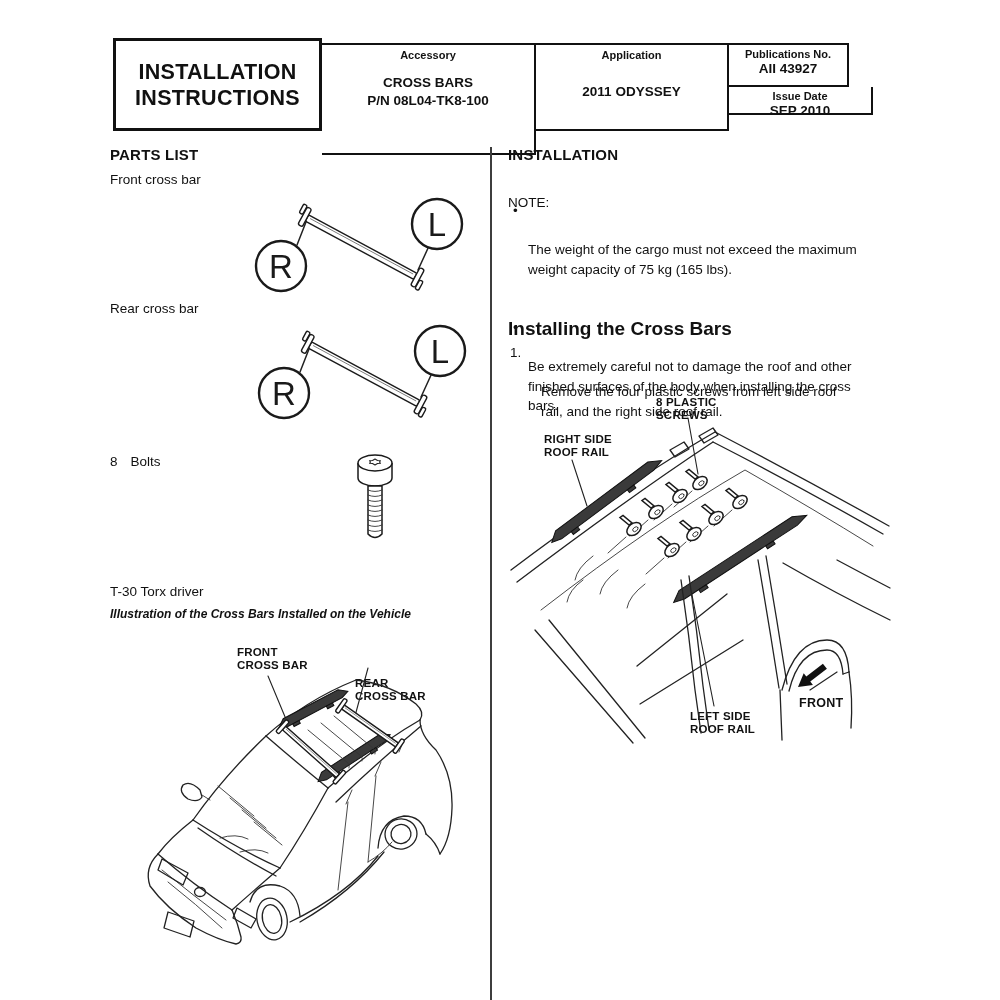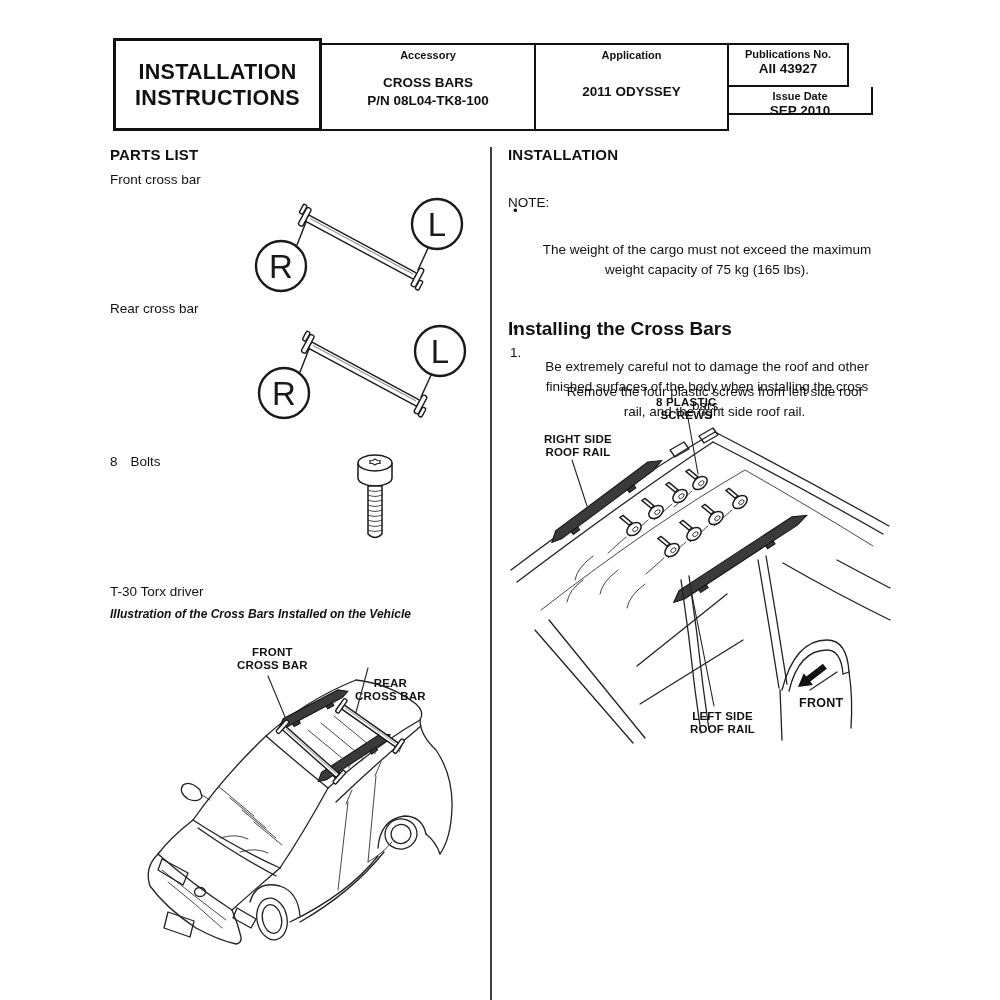--- a/index.html
+++ b/index.html
@@ -2,21 +2,21 @@
 <html><head>
 <meta charset="utf-8">
 <style>
   * { margin:0; padding:0; box-sizing:border-box; }
   html,body { background:#e8e8e8; }
   .page {
     position:relative; width:1000px; height:1000px; background:#ffffff;
     font-family:"Liberation Sans", sans-serif; color:#111; overflow:hidden;
     margin:0 auto;
   }
-  .abs { position:absolute;text-align:center; }
+  .abs { position:absolute; }
   .h1 { font-size:15px; font-weight:bold; letter-spacing:.2px; }
   .body-txt { font-size:13.5px; line-height:19.5px; white-space:pre-line; }
   .figlab { font-size:11.5px; font-weight:bold; line-height:13px; white-space:pre-line; letter-spacing:.2px; }
   .cell { position:absolute; border:2px solid #111; }
   .cell .lab { font-size:11px; font-weight:bold; text-align:center; margin-top:4px; }
   .cell .val { font-size:13.5px; font-weight:bold; text-align:center; line-height:18px; }
   .title-box {
     position:absolute; left:113px; top:38px; width:209px; height:93px;
     border:3px solid #111; display:flex; flex-direction:column;
     align-items:center; justify-content:center;
@@ -37,21 +37,21 @@
 </head>
 <body>
 
 <div class="page">
 
   <div class="title-box">
     <div>INSTALLATION</div>
     <div>INSTRUCTIONS</div>
   </div>
 
-  <div class="cell" style="left:322px;top:43px;width:214px;height:88px;border-left:none;">
+  <div class="cell" style="left:322px;top:43px;width:214px;height:112px;border-left:none;">
     <div class="lab">Accessory</div>
     <div class="val" style="margin-top:13px;">CROSS BARS</div>
     <div class="val">P/N 08L04-TK8-100</div>
   </div>
 
   <div class="cell" style="left:536px;top:43px;width:193px;height:88px;border-left:none;">
     <div class="lab">Application</div>
     <div class="val" style="margin-top:22px;">2011 ODYSSEY</div>
   </div>
 

